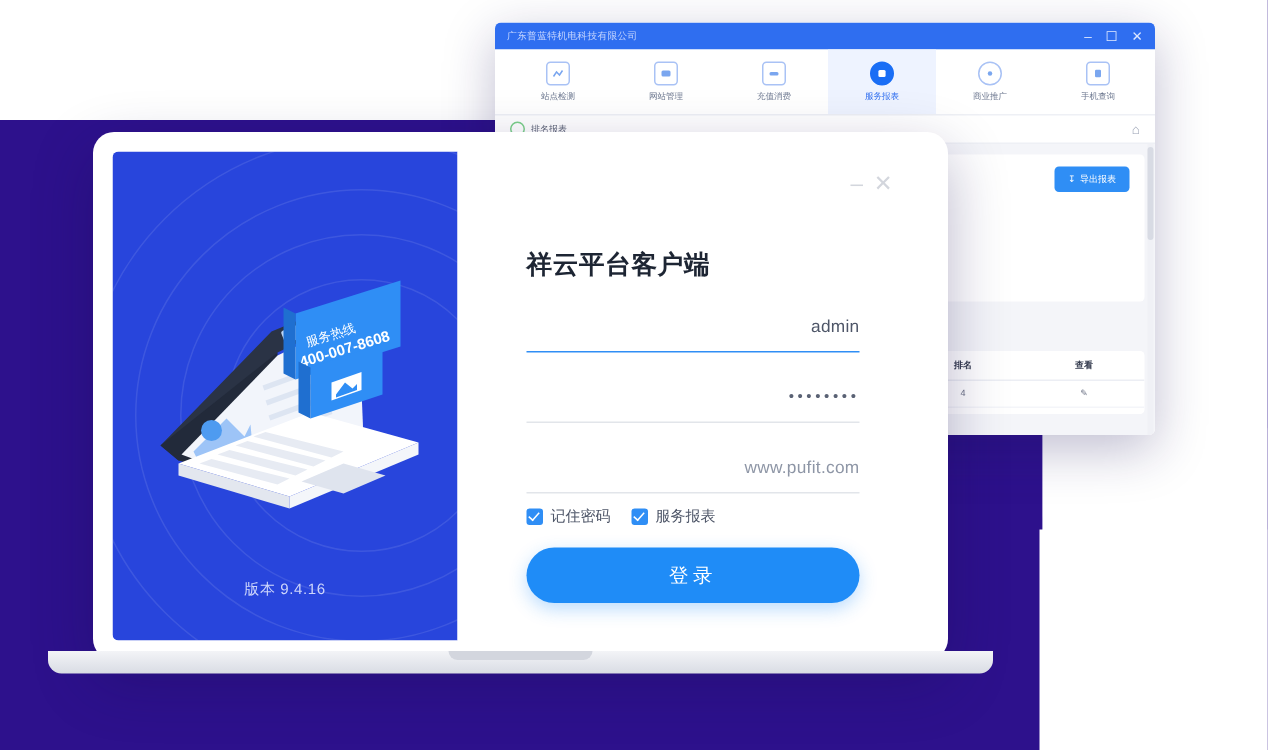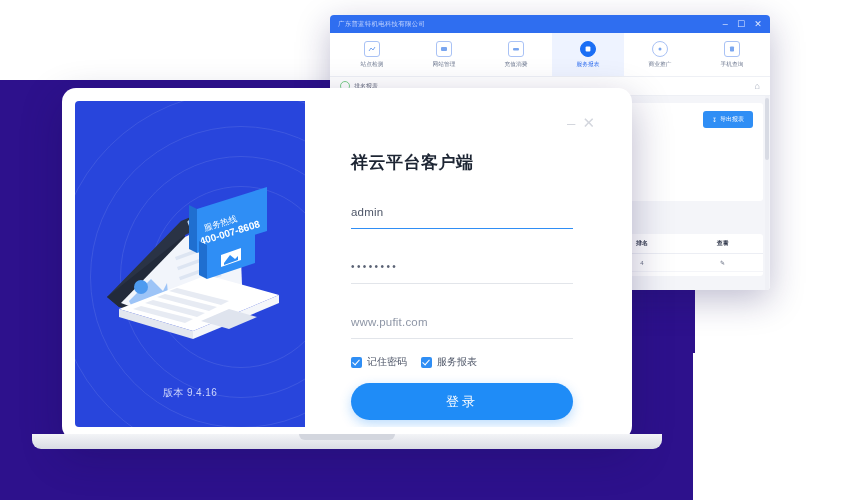--- a/index.html
+++ b/index.html
@@ -118,32 +118,32 @@
   }
 
   
   .loginpane{flex:1;position:relative;background:#fff;padding:0 46px;}
   .dlg-ctrls{
     position:absolute;right:24px;top:14px;display:flex;gap:7px;align-items:center;
     color:#d3d6dd;font-size:15px;line-height:1;
   }
   .dlg-ctrls span{cursor:pointer;}
   .dlg-title{
-    margin-top:50px;font-size:17px;font-weight:bold;color:#1d2533;letter-spacing:.5px;
-  }
-  .field{position:relative;margin-top:32px;}
+    margin-top:64px;font-size:17px;font-weight:bold;color:#1d2533;letter-spacing:.5px;
+  }
+  .field{position:relative;margin-top:24px;text-align:right;}
   .field .val{
     font-size:11.5px;color:#4e5668;padding-bottom:8px;letter-spacing:.2px;min-height:14px;
   }
   .field .val.ph{color:#8e96a6;}
   .field .val.pw{letter-spacing:2.4px;color:#5a6274;font-size:10px;}
   .underline{height:1px;background:#e2e5ea;}
   .underline.focus{height:1.4px;background:#2f8ef5;}
 
-  .checks{display:flex;gap:14px;margin-top:16px;align-items:center;}
+  .checks{display:flex;gap:14px;margin-top:8px;align-items:center;}
   .chk{display:flex;align-items:center;gap:5px;font-size:10px;color:#4e5668;}
   .box{
     width:11px;height:11px;border-radius:2px;background:#2f8ef5;position:relative;flex:0 0 11px;
   }
   .box:after{
     content:"";position:absolute;left:3px;top:1px;width:3px;height:6px;
     border:solid #fff;border-width:0 1.6px 1.6px 0;transform:rotate(42deg);
   }
   .login-btn{
     margin-top:14px;height:37px;border-radius:19px;background:#1f8cf7;color:#fff;

